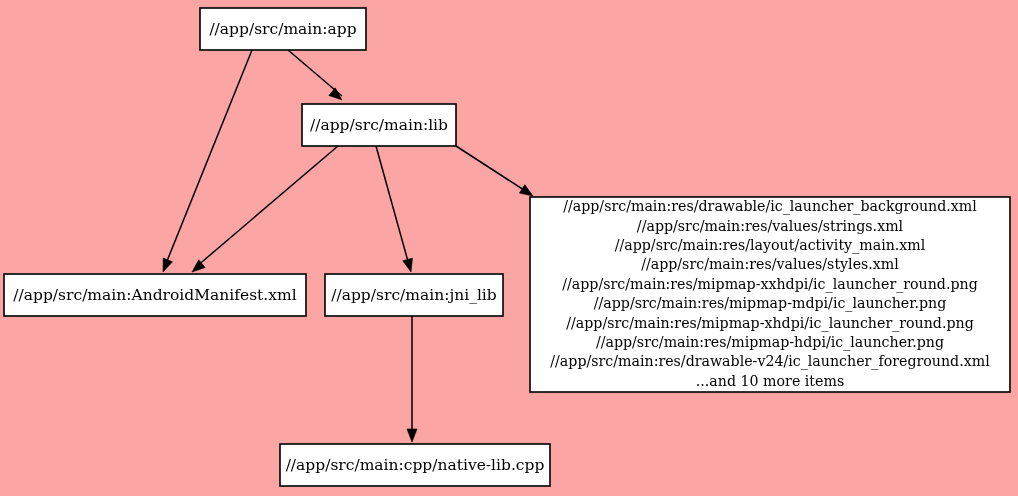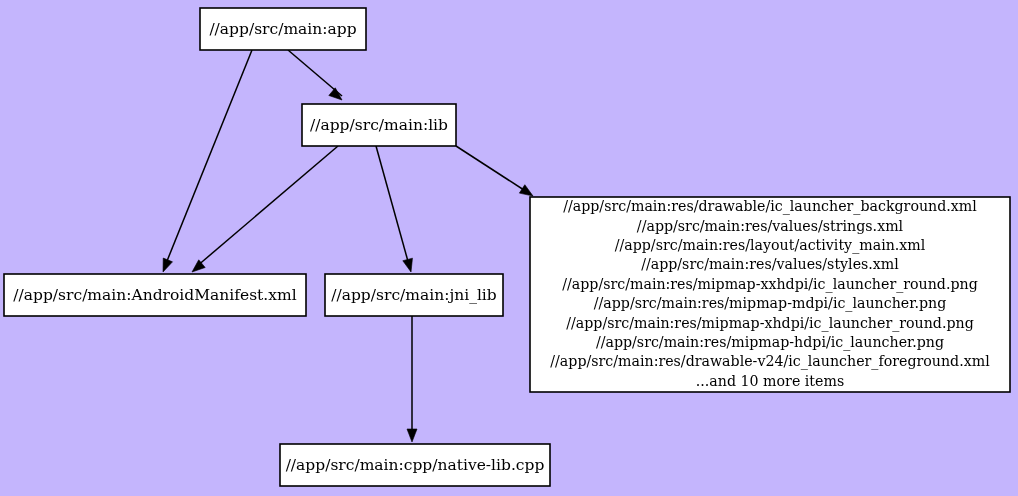--- a/index.html
+++ b/index.html
@@ -5,21 +5,21 @@
 <style>
   html, body {
     margin: 0;
     padding: 0;
     background: #ffffff;
   }
   #graph-root {
     position: relative;
     width: 1018px;
     height: 496px;
-    background: #c4b5fd;
+    background: #fca5a5;
     overflow: hidden;
     font-family: "DejaVu Serif", "Liberation Serif", serif;
   }
   svg#graph-canvas {
     display: block;
     width: 1018px;
     height: 496px;
   }
   .node-box {
     fill: #ffffff;

